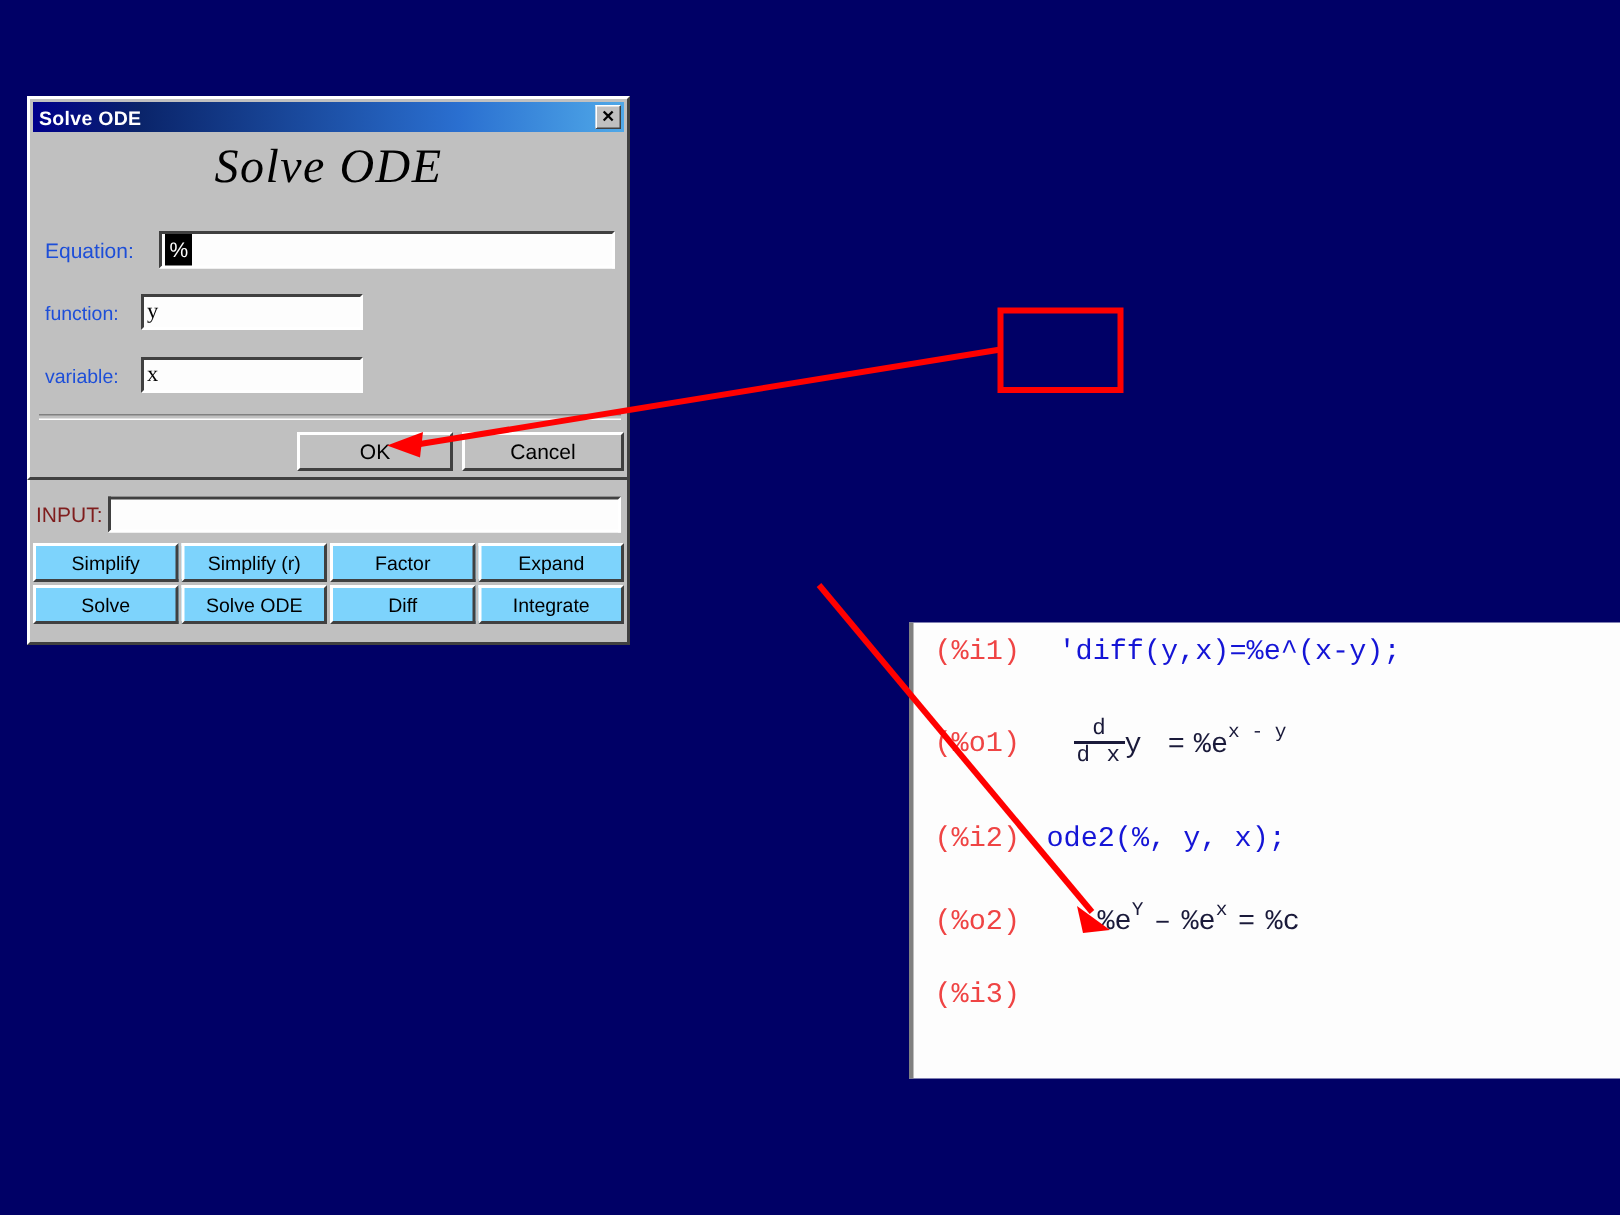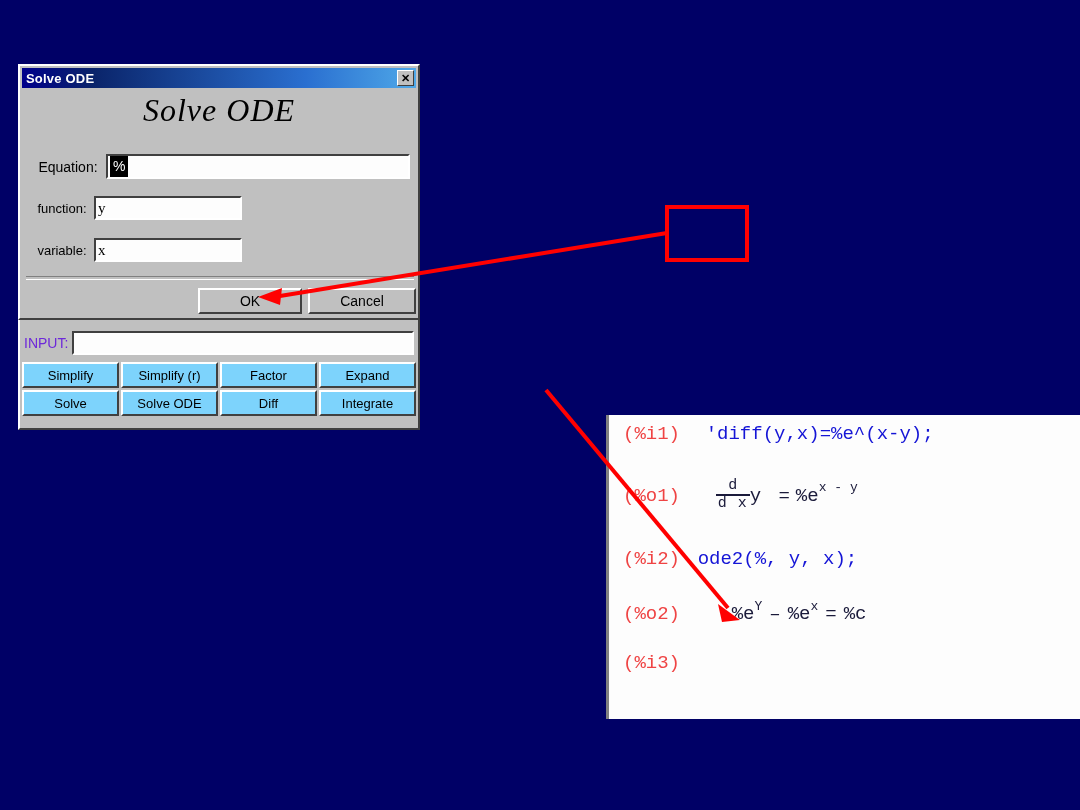--- a/index.html
+++ b/index.html
@@ -33,21 +33,21 @@
     position: absolute;
     left: 4px;
     top: 264px;
     width: 390px;
     height: 26px;
     display: flex;
     align-items: center;
   }
   .input-label {
     font-size: 14px;
-    color: #6d28d9;
+    color: #7f1d1d;
     margin-right: 4px;
     white-space: nowrap;
   }
   .sunken-field {
     background: #fdfdfd;
     border-top: 2px solid #404040;
     border-left: 2px solid #404040;
     border-right: 2px solid #ffffff;
     border-bottom: 2px solid #ffffff;
     box-sizing: border-box;
@@ -152,22 +152,22 @@
     color: #000000;
     letter-spacing: 1px;
   }
   .field-row {
     position: absolute;
     display: flex;
     align-items: center;
   }
   .field-label {
     font-size: 13px;
-    color: #000000;
-    text-align: center;
+    color: #1d4ed8;
+    text-align: left;
   }
   #equation-row  { left: 10px; top: 88px; width: 386px; }
   #equation-row .field-label { width: 76px; font-size: 14px; }
   #equation-field {
     width: 304px;
     height: 25px;
     position: relative;
     display: flex;
     align-items: center;
   }

